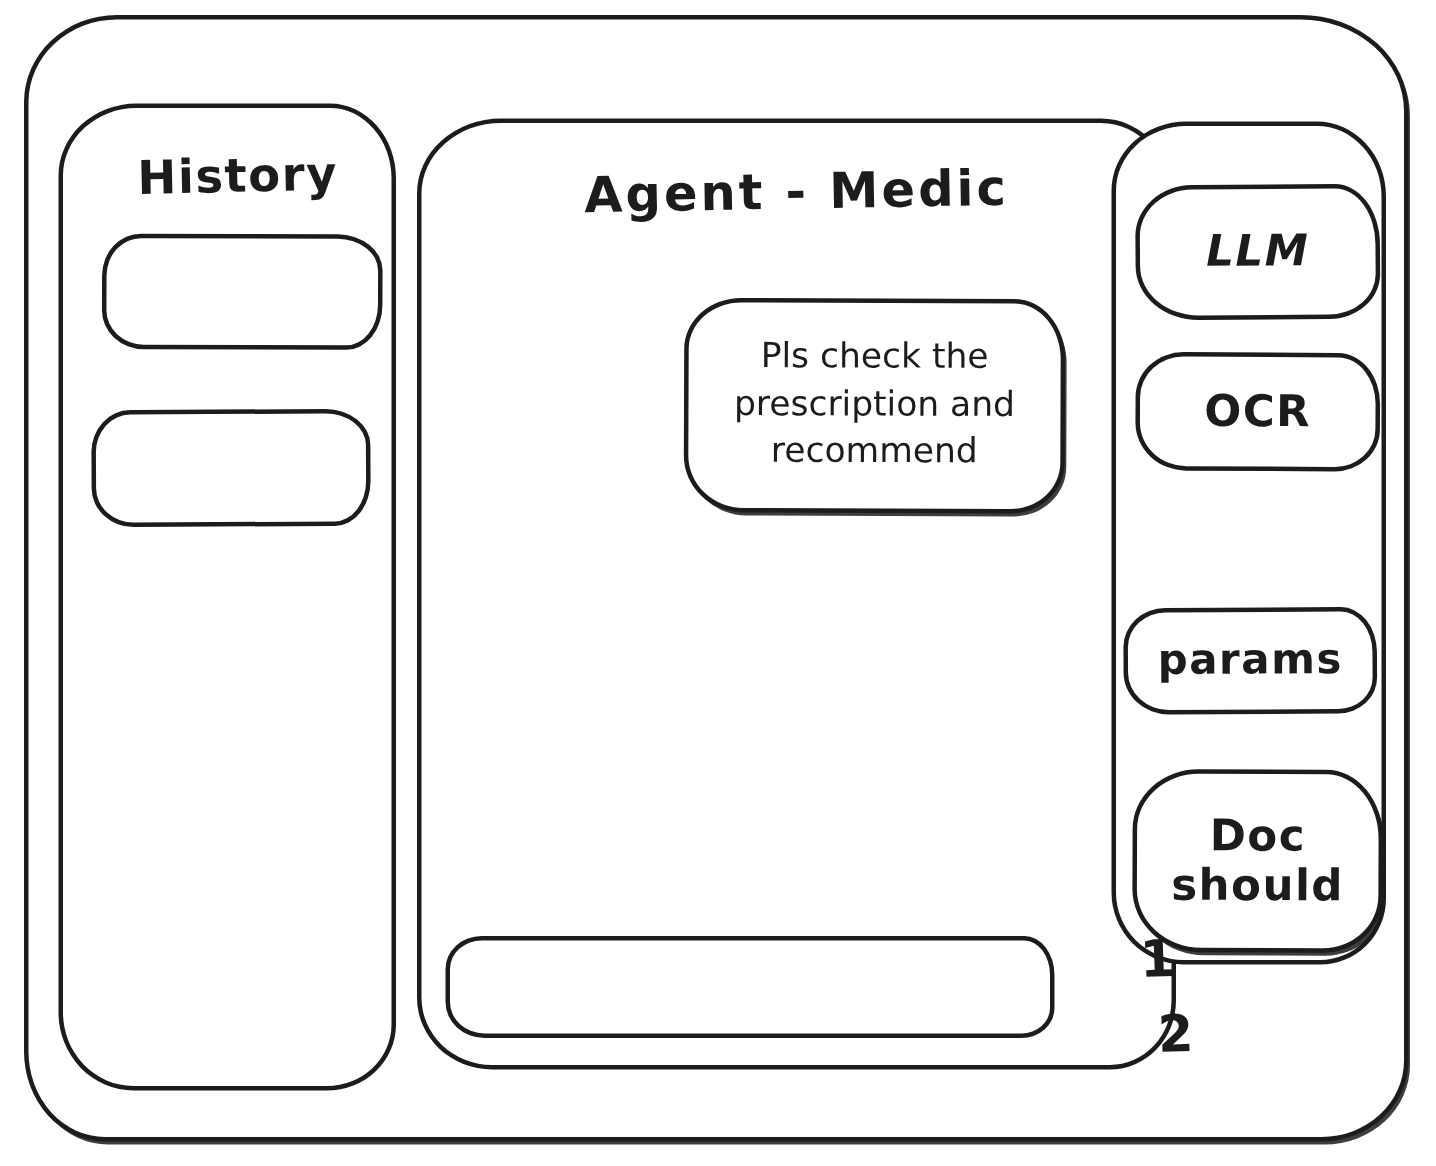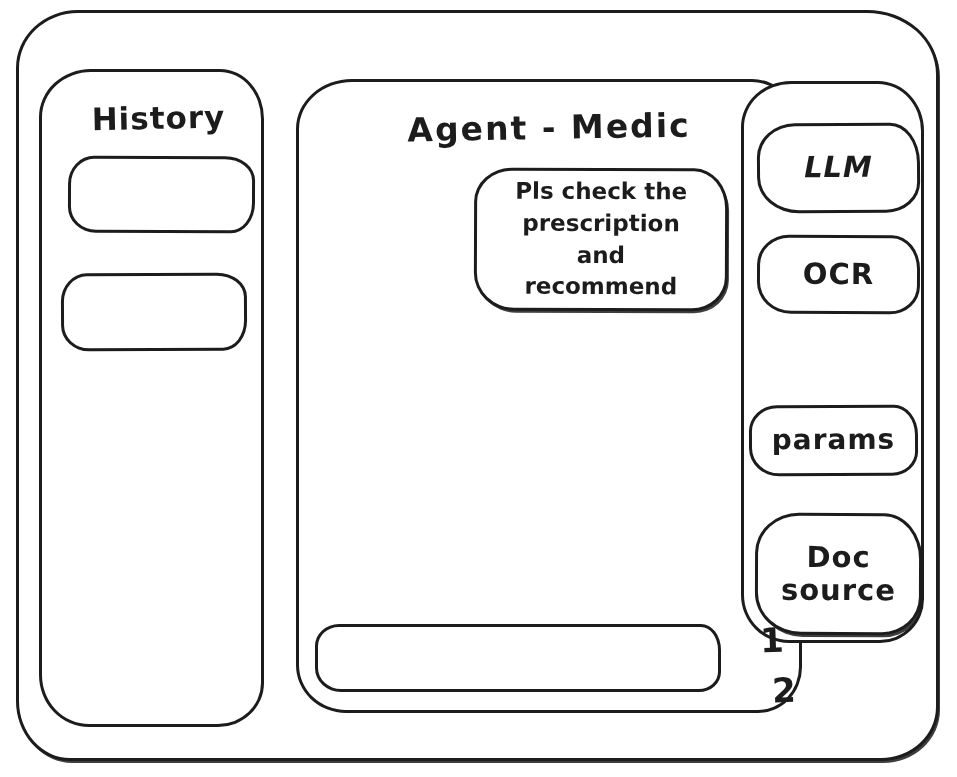--- a/index.html
+++ b/index.html
@@ -37,31 +37,31 @@
   }
   .history-item{
     border-radius:26px 30px 24px 28px / 28px 24px 30px 26px;
     cursor:pointer;
   }
   .history-item.item-1{left:26px;top:84px;width:187px;height:77px;transform:rotate(.2deg);}
   .history-item.item-2{left:19px;top:201px;width:186px;height:78px;transform:rotate(-.3deg);}
 
   
   .chat-panel{
-    left:277px;top:66px;width:506px;height:634px;
+    left:259px;top:66px;width:506px;height:634px;
     border-radius:56px 50px 44px 50px / 50px 56px 46px 48px;
   }
   .chat-title{
     margin-top:26px;text-align:center;
     font-size:33px;font-weight:700;letter-spacing:2px;
     transform:rotate(-1deg);
   }
   .bubble{
     display:flex;align-items:center;justify-content:center;
-    text-align:center;font-weight:700;line-height:1.38;
+    text-align:center;font-weight:400;line-height:1.38;margin-top:31px;
   }
   .user-bubble{
     left:175px;top:86px;width:254px;height:143px;
     border-radius:38px 34px 36px 40px / 34px 40px 34px 38px;
     font-size:23px;padding:6px 28px;
     transform:rotate(.2deg);
   }
   .assistant-bubble{
     left:9px;top:258px;width:262px;height:224px;
     border-radius:48px 42px 46px 50px / 44px 50px 42px 46px;
@@ -124,19 +124,19 @@
     </div>
 
 
     <input class="abs sketch message-input" value="" style="">
   </main>
 
   <aside class="abs sketch tools-panel">
     <button class="abs sketch tool-btn llm">LLM</button>
     <button class="abs sketch tool-btn params">params</button>
     <button class="abs sketch tool-btn ocr">OCR</button>
-    <button class="abs sketch dbl tool-btn doc-source">Doc source</button>
+    <button class="abs sketch dbl tool-btn doc-source">Doc should</button>
 
     <div class="abs doc-item doc-1">1</div>
     <div class="abs doc-item doc-2">2</div>
   </aside>
 
 </div>
 
 </body></html>

